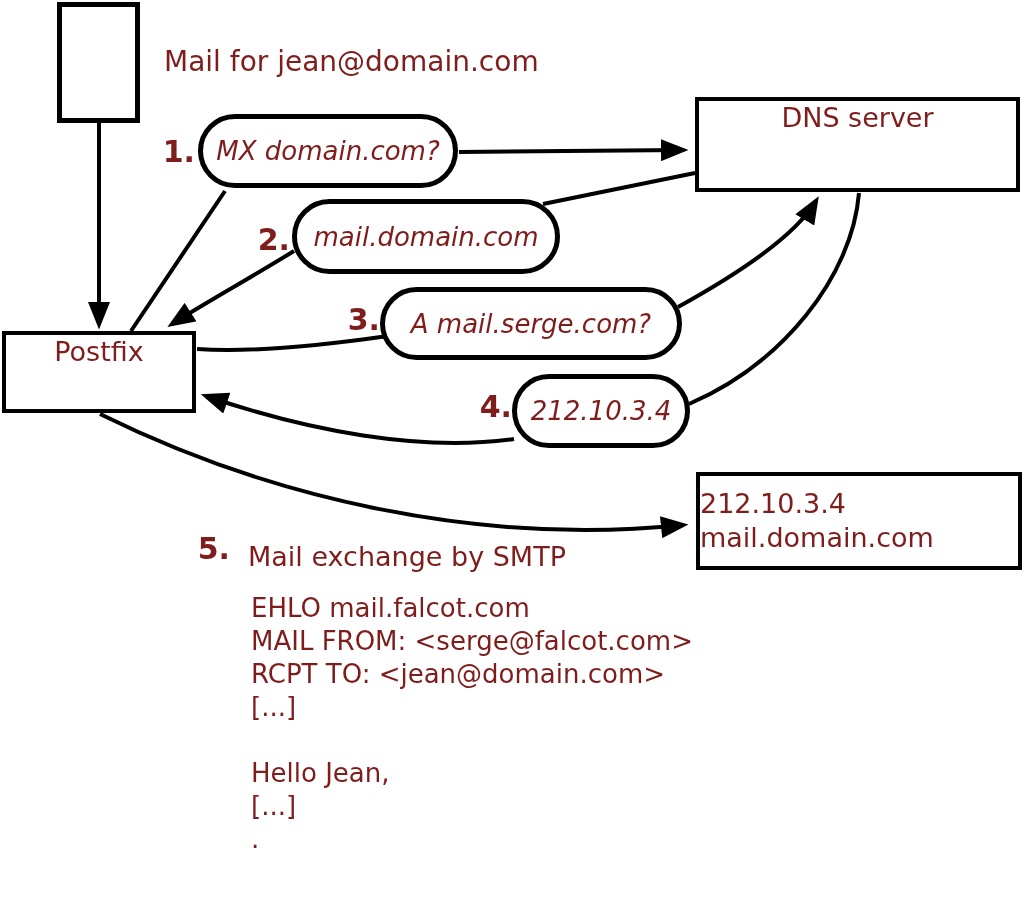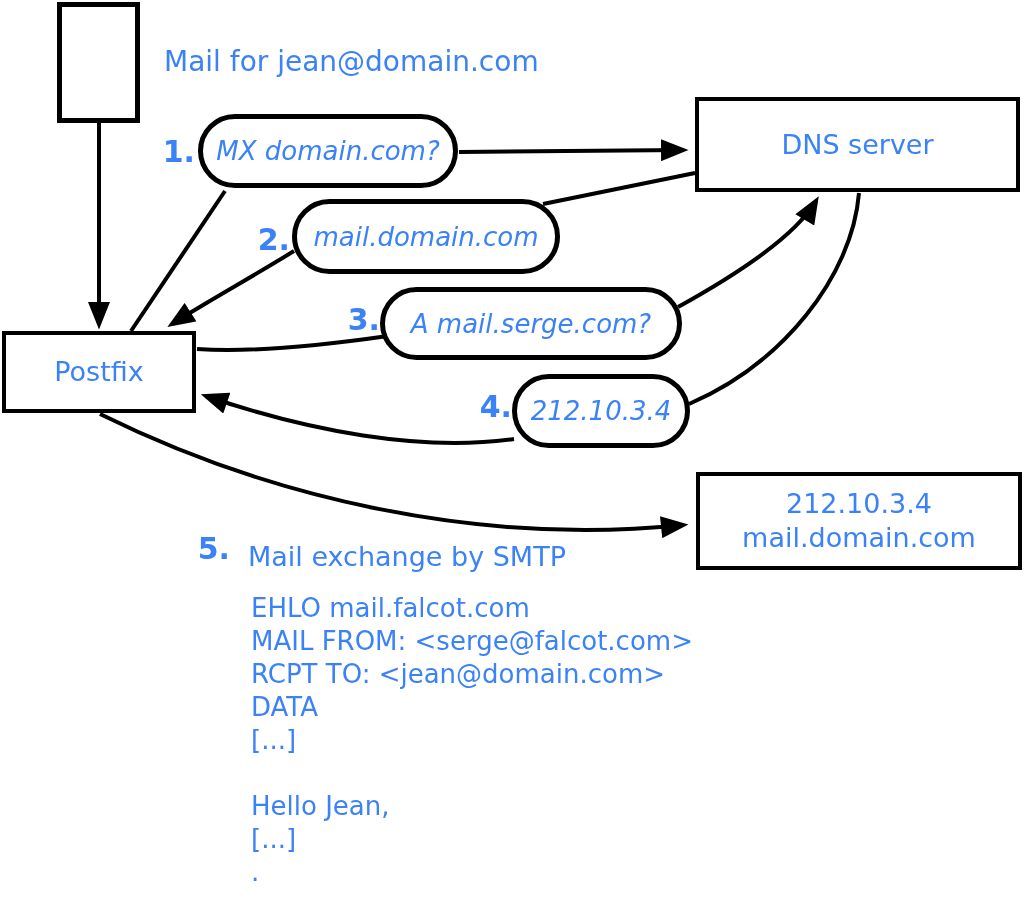--- a/index.html
+++ b/index.html
@@ -1,25 +1,25 @@
 <!DOCTYPE html>
 <html><head>
 <meta charset="utf-8">
 <style>
   html,body{margin:0;padding:0;background:#fff;}
   #stage{
     position:relative;width:1024px;height:919px;background:#ffffff;
-    font-family:"DejaVu Sans","Liberation Sans",sans-serif;color:#3b82f6;
+    font-family:"DejaVu Sans","Liberation Sans",sans-serif;color:#7f1d1d;
     overflow:hidden;
   }
   .layer{position:absolute;left:0;top:0;width:1024px;height:919px;}
   svg.layer{pointer-events:none;}
   .box{
     position:absolute;box-sizing:border-box;border:4px solid #000;background:#fff;
-    display:flex;align-items:center;justify-content:center;text-align:center;
+    display:flex;align-items:flex-start;justify-content:center;text-align:center;
     font-size:27px;line-height:34px;
   }
   .envelope{
     position:absolute;box-sizing:border-box;border:5px solid #000;background:#fff;
   }
   .pill{
     position:absolute;box-sizing:border-box;border:5px solid #000;background:#fff;
     border-radius:40px;display:flex;align-items:center;justify-content:center;
     font-size:26px;white-space:nowrap;font-style:italic;
   }
@@ -112,21 +112,20 @@
   <div id="num-2" class="stepnum">2.</div>
   <div id="num-3" class="stepnum">3.</div>
   <div id="num-4" class="stepnum">4.</div>
   <div id="num-5" class="stepnum">5.</div>
   <div id="label-5" class="steplabel">Mail exchange by SMTP</div>
 
   <div class="smtp">
     <div class="smtp-line">EHLO mail.falcot.com</div>
     <div class="smtp-line">MAIL FROM: &lt;serge@falcot.com&gt;</div>
     <div class="smtp-line">RCPT TO: &lt;jean@domain.com&gt;</div>
-    <div class="smtp-line">DATA</div>
     <div class="smtp-line">[...]</div>
     <div class="smtp-line"></div>
     <div class="smtp-line">Hello Jean,</div>
     <div class="smtp-line">[...]</div>
     <div class="smtp-line">.</div>
   </div>
 
 </div>
 
 </body></html>

